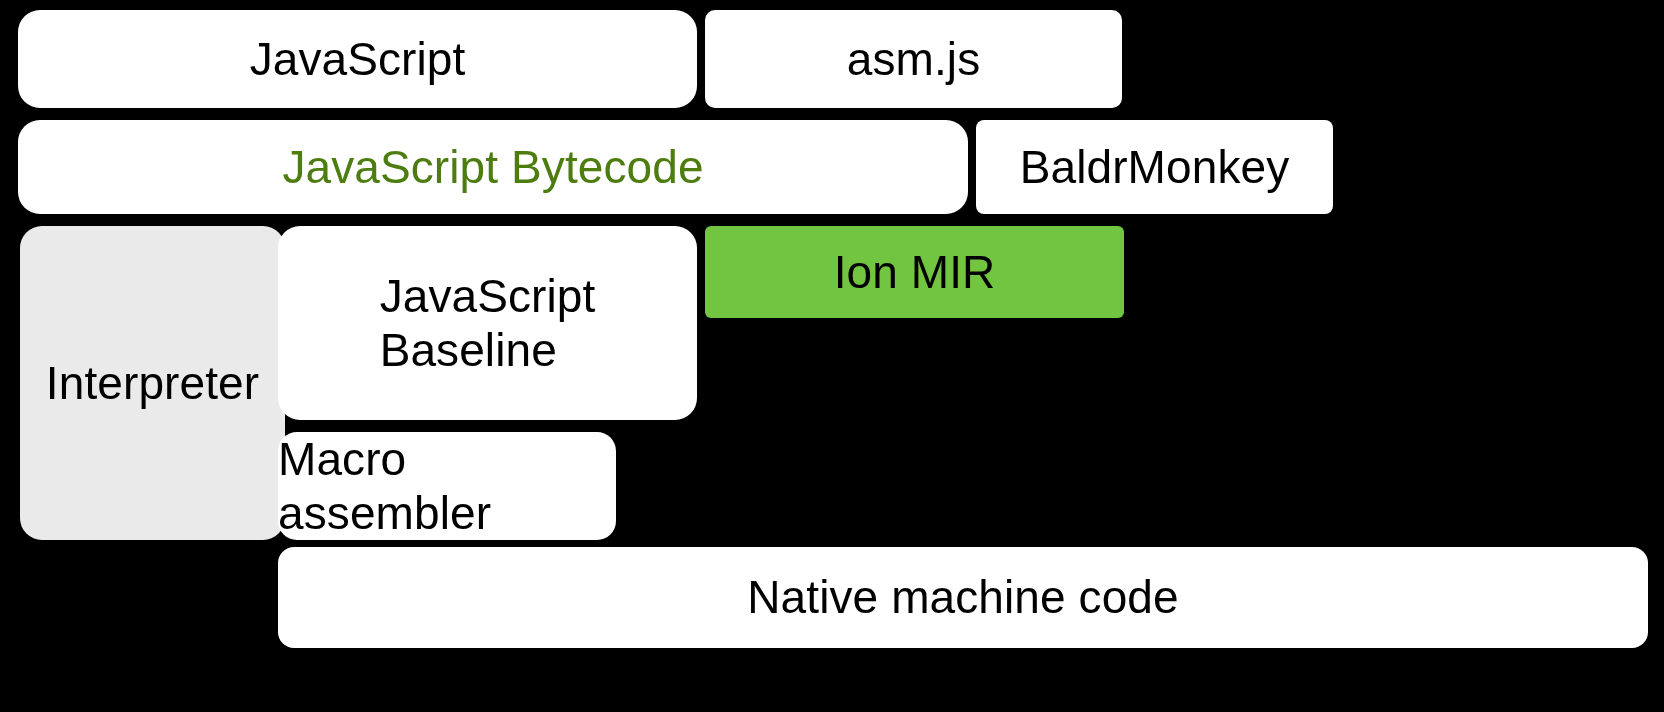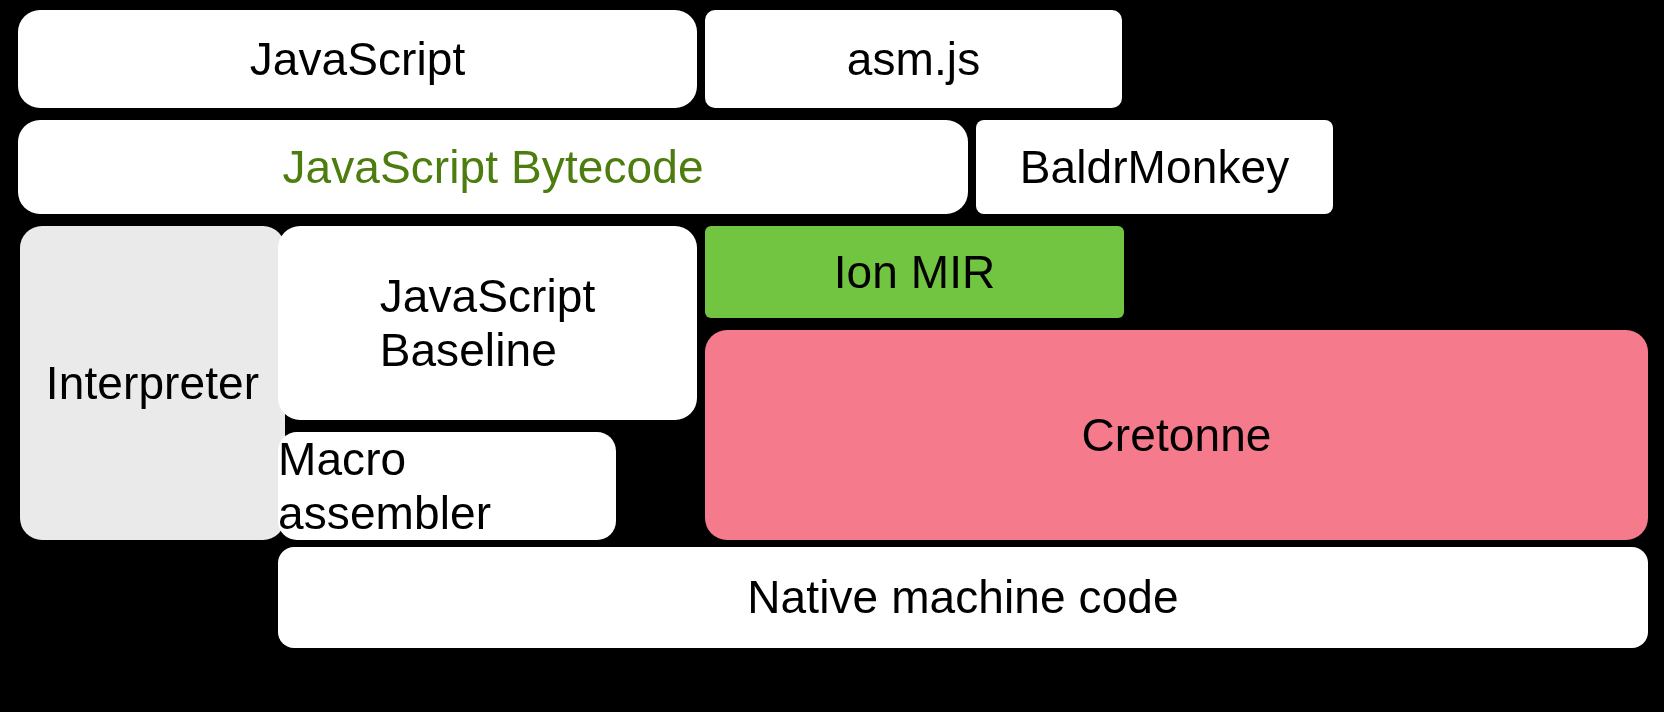--- a/index.html
+++ b/index.html
@@ -36,15 +36,14 @@
 <div id="stage" style="background: rgb(0, 0, 0);">
     <div class="box" style="left: 18px; top: 10px; width: 679px; height: 98px; background: rgb(255, 255, 255); border-radius: 22px; font-size: 46px; color: rgb(0, 0, 0);">JavaScript</div>
     <div class="box" style="left: 705px; top: 10px; width: 417px; height: 98px; background: rgb(255, 255, 255); border-radius: 10px; font-size: 46px; color: rgb(0, 0, 0);">asm.js</div>
     <div class="box" style="left: 18px; top: 120px; width: 950px; height: 94px; background: rgb(255, 255, 255); border-radius: 22px; font-size: 46px; color: #4d7c0f;">JavaScript Bytecode</div>
     <div class="box" style="left: 976px; top: 120px; width: 357px; height: 94px; background: rgb(255, 255, 255); border-radius: 8px; font-size: 46px; color: rgb(0, 0, 0);">BaldrMonkey</div>
     <div class="box" style="left: 20px; top: 226px; width: 265px; height: 314px; background: rgb(234, 234, 234); border-radius: 22px; font-size: 46px; color: rgb(0, 0, 0);">Interpreter</div>
     <div class="box" style="left: 278px; top: 226px; width: 419px; height: 194px; background: rgb(255, 255, 255); border-radius: 22px; font-size: 46px; color: rgb(0, 0, 0);">JavaScript
 Baseline</div>
     <div class="box" style="left: 278px; top: 432px; width: 338px; height: 108px; background: rgb(255, 255, 255); border-radius: 19px; font-size: 46px; color: rgb(0, 0, 0);">Macro assembler</div>
     <div class="box" style="left: 705px; top: 226px; width: 419px; height: 92px; background: rgb(114, 197, 64); border-radius: 6px; font-size: 46px; color: rgb(0, 0, 0);">Ion MIR</div>
-    <div class="box" style="left: 705px; top: 330px; width: 943px; height: 210px; background: rgb(244, 122, 140); border-radius: 22px; font-size: 46px; color: rgb(0, 0, 0);">Cretonne</div>
     <div class="box" style="left: 278px; top: 547px; width: 1370px; height: 101px; background: rgb(255, 255, 255); border-radius: 16px; font-size: 46px; color: rgb(0, 0, 0);">Native machine code</div>
   </div>
 
 </body></html>

